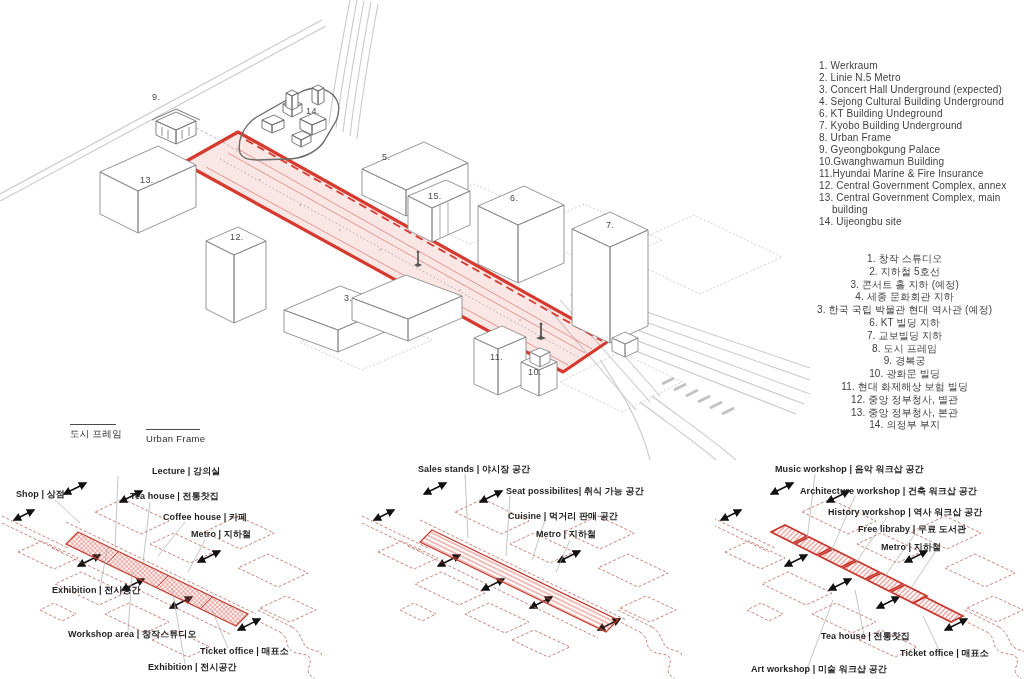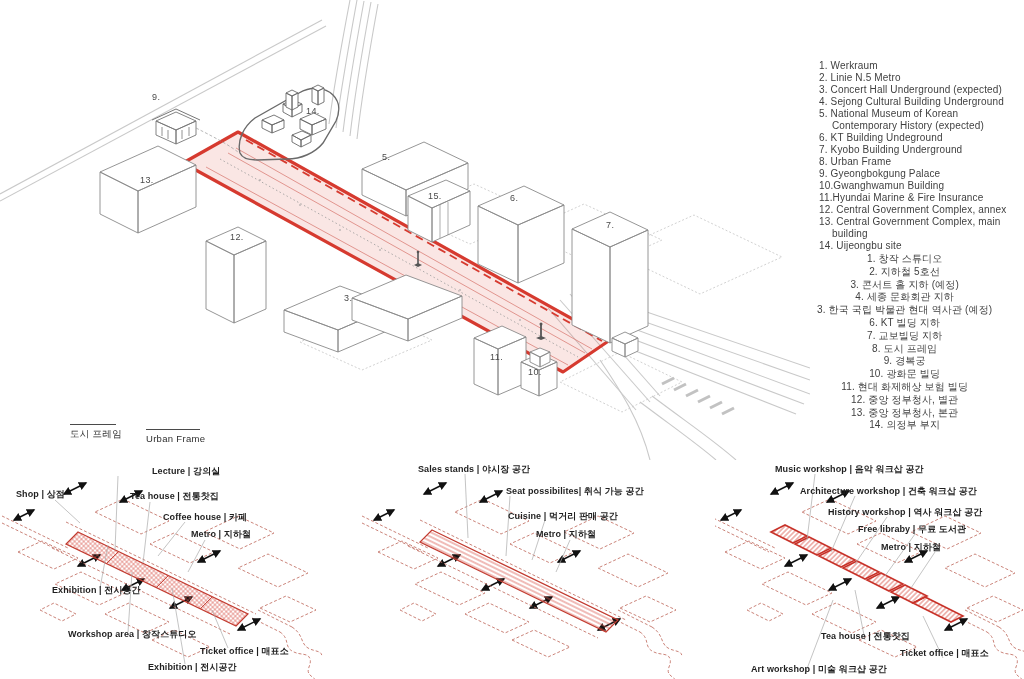--- a/index.html
+++ b/index.html
@@ -181,21 +181,20 @@
     <span class="num" style="left:344px;top:293px;">3.</span>
     <span class="num" style="left:490px;top:352px;">11.</span>
     <span class="num" style="left:528px;top:367px;">10.</span>
   </div>
 
   <div class="leg en" style="left:819px;top:60px;">
     <div>1. Werkraum</div>
     <div>2. Linie N.5 Metro</div>
     <div>3. Concert Hall Underground (expected)</div>
     <div>4. Sejong Cultural Building Underground</div>
-    <div>5. National Museum of Korean Contemporary History (expected)</div>
     <div>6. KT Building Undeground</div>
     <div>7. Kyobo Building Underground</div>
     <div>8. Urban Frame</div>
     <div>9. Gyeongbokgung Palace</div>
     <div>10.Gwanghwamun Building</div>
     <div>11.Hyundai Marine &amp; Fire Insurance</div>
     <div>12. Central Government Complex, annex</div>
     <div>13. Central Government Complex, main building</div>
     <div>14. Uijeongbu site</div>
   </div>

